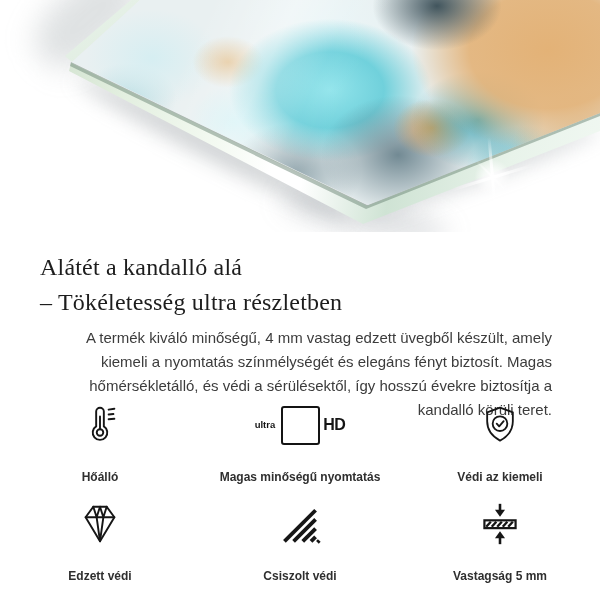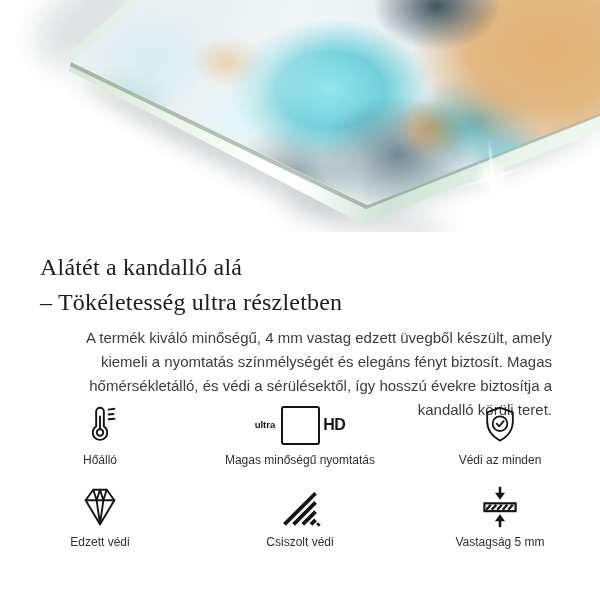--- a/index.html
+++ b/index.html
@@ -106,21 +106,21 @@
     font-size:15px;line-height:24px;color:#3c3c3c;text-align:right;
   }
 
   
   .features{
     position:absolute;left:0;top:402px;width:600px;
     display:grid;grid-template-columns:repeat(3,1fr);row-gap:17px;
   }
   .feature{display:flex;flex-direction:column;align-items:center;}
   .icon-wrap{height:46px;display:flex;align-items:center;justify-content:center;}
-  .feature-label{margin-top:5px;font-size:12px;line-height:14px;color:#2f2f2f;}
+  .feature-label{margin-top:22px;font-size:12px;line-height:14px;color:#2f2f2f;font-weight:bold;}
 
   .icon-svg{stroke:#161616;fill:none;stroke-width:2;stroke-linecap:round;stroke-linejoin:round;}
 
   .uhd-box{
     width:39px;height:39px;border:2.5px solid #141414;border-radius:3px;
     display:flex;align-items:center;justify-content:center;
     color:#141414;box-sizing:border-box;
   }
   .uhd-top{font-size:9.5px;line-height:10px;font-weight:700;}
   .uhd-bottom{font-size:16px;line-height:16px;font-weight:700;letter-spacing:-0.5px;margin-left:48px;}
@@ -181,21 +181,21 @@
     </div>
 
     <div class="feature">
       <div class="icon-wrap">
         <svg class="icon-svg" width="44" height="44" viewBox="0 0 48 48">
           <path d="M24 5 L38 10.2 V20 C38 30.5 32.3 36.6 24 41 C15.7 36.6 10 30.5 10 20 V10.2 Z"></path>
           <circle cx="24" cy="22.5" r="8"></circle>
           <path d="M20.4 22.6 L23.1 25.4 L28 19.8"></path>
         </svg>
       </div>
-      <div class="feature-label">Védi az minden</div>
+      <div class="feature-label">Védi az kiemeli</div>
     </div>
 
     <div class="feature">
       <div class="icon-wrap">
         <svg class="icon-svg" width="46" height="46" viewBox="0 0 48 48">
           <path d="M9 17 L17 6 H31 L39 17 L24 42 Z"></path>
           <line x1="9" y1="17" x2="39" y2="17"></line>
           <path d="M17 6 L20.5 17 L24 6 L27.5 17 L31 6"></path>
           <path d="M20.5 17 L24 42 L27.5 17"></path>
         </svg>

